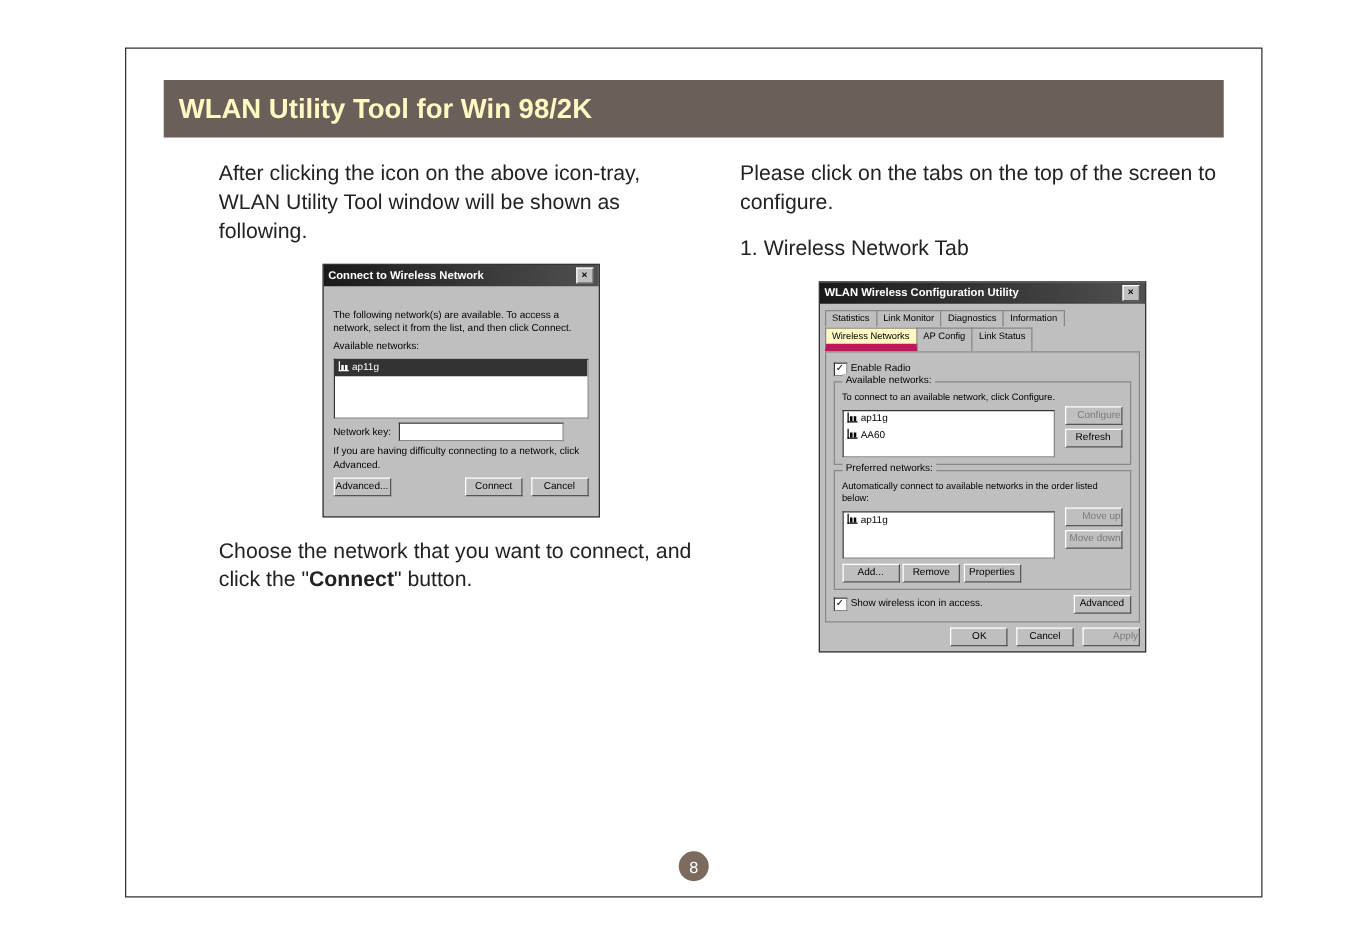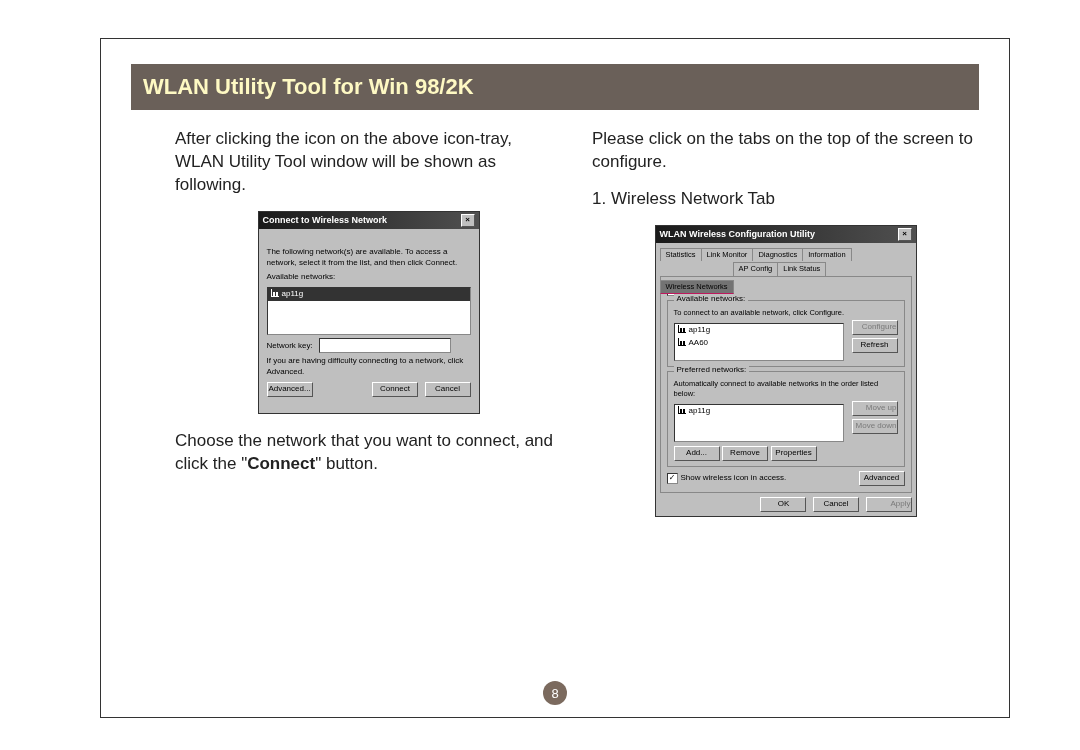--- a/index.html
+++ b/index.html
@@ -147,24 +147,24 @@
   }
   .tab {
     border: 1px solid #888;
     border-bottom: none;
     background: #bfbfbf;
     padding: 1px 5px;
     margin-right: -1px;
     margin-top: 1px;
   }
   .tab.active {
-    background: #737373;
+    background: #fef9c3;
     position: relative;
-    top: 18px;
-    border-bottom: 1px solid #be185d;
+    top: 0;
+    border-bottom: 6px solid #be185d;
   }
   .tabpanel {
     border: 1px solid #888;
     padding: 6px;
     background: #bfbfbf;
   }
   .chk {
     display: inline-flex;
     align-items: center;
     gap: 3px;

